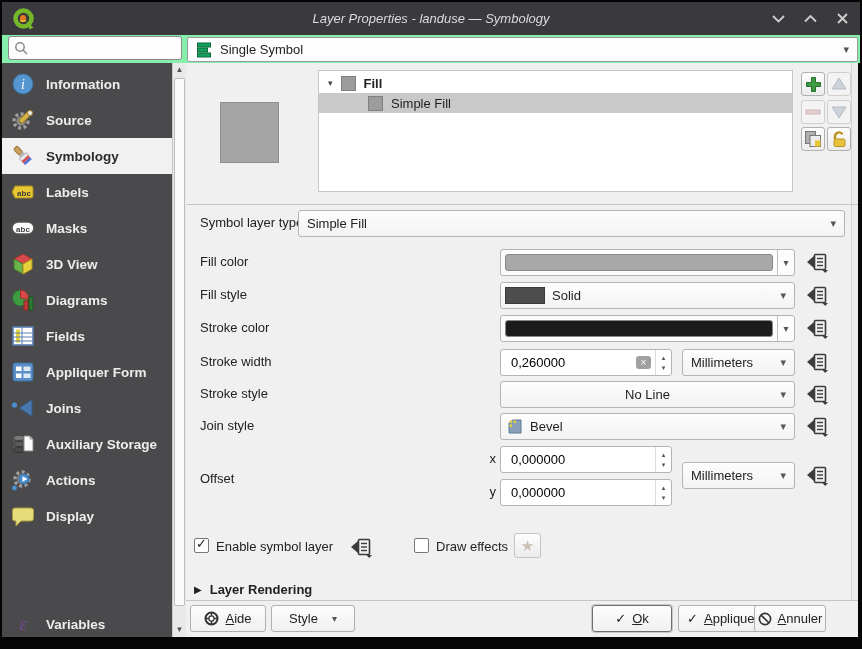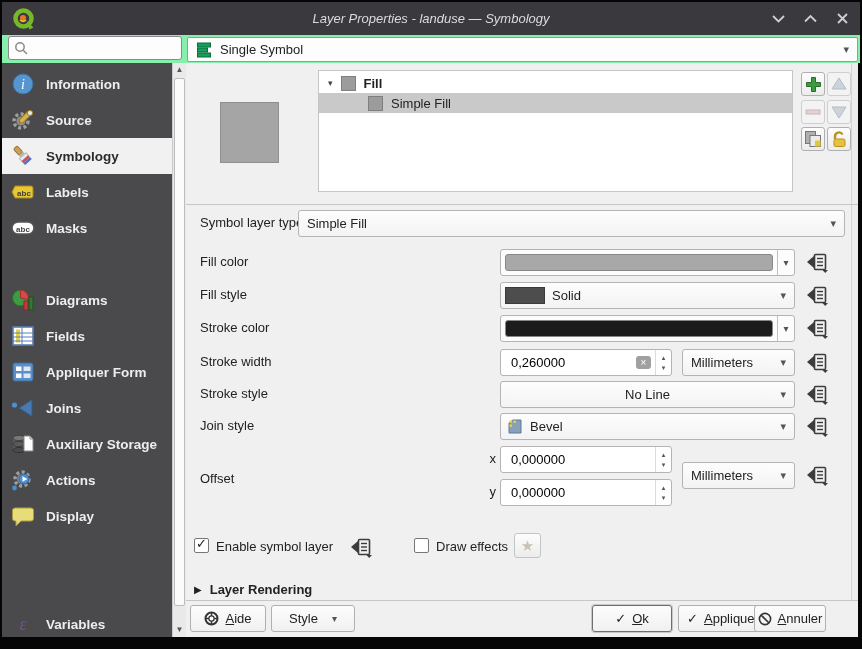--- a/index.html
+++ b/index.html
@@ -175,20 +175,28 @@
     </div>
 
     <div class="side-item" style="top:147px">
       <svg width="24" height="24" viewBox="0 0 24 24">
         <rect x="1" y="6" width="22" height="12" rx="6" fill="#fdfdfd" stroke="#555" stroke-width="1.6"></rect>
         <text x="12" y="15.5" font-size="8" font-weight="bold" fill="#444" text-anchor="middle">abc</text>
       </svg>
         <span class="lbl">Masks</span>
     </div>
 
+    <div class="side-item" style="top:183px">
+      <svg width="24" height="24" viewBox="0 0 24 24">
+        <polygon points="12,2 21,7 12,12 3,7" fill="#d84a4a" stroke="#a03030"></polygon>
+        <polygon points="3,7 12,12 12,22 3,17" fill="#69b348" stroke="#477a30"></polygon>
+        <polygon points="21,7 12,12 12,22 21,17" fill="#e8d23c" stroke="#a8941e"></polygon>
+      </svg>
+        <span class="lbl">3D View</span>
+    </div>
 
     <div class="side-item" style="top:255px">
       <svg width="24" height="24" viewBox="0 0 24 24">
         <rect x="2" y="3" width="20" height="18" fill="#fff" stroke="#5a7fb5" stroke-width="1.6"></rect>
         <rect x="5" y="5.5" width="4" height="13" fill="#e8d23c"></rect>
         <line x1="2" y1="9" x2="22" y2="9" stroke="#5a7fb5"></line>
         <line x1="2" y1="13" x2="22" y2="13" stroke="#5a7fb5"></line>
         <line x1="2" y1="17" x2="22" y2="17" stroke="#5a7fb5"></line>
         <line x1="11" y1="3" x2="11" y2="21" stroke="#5a7fb5"></line>
       </svg>

